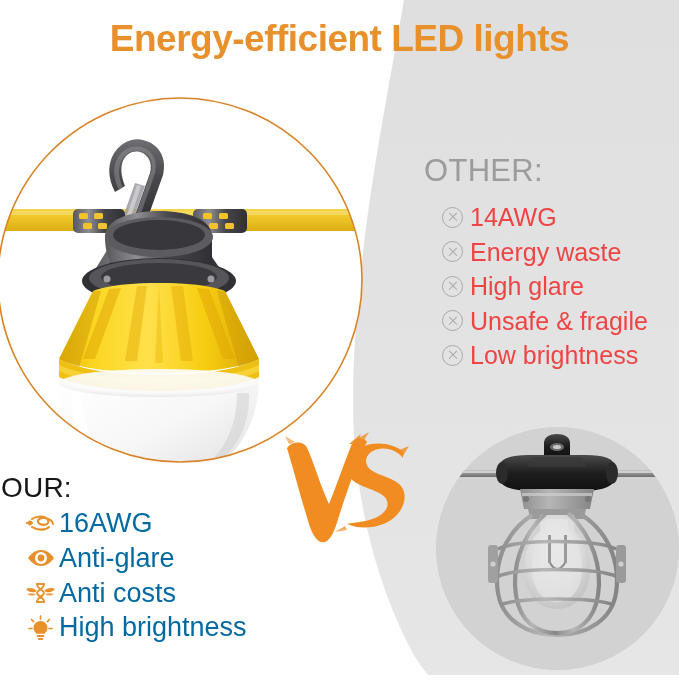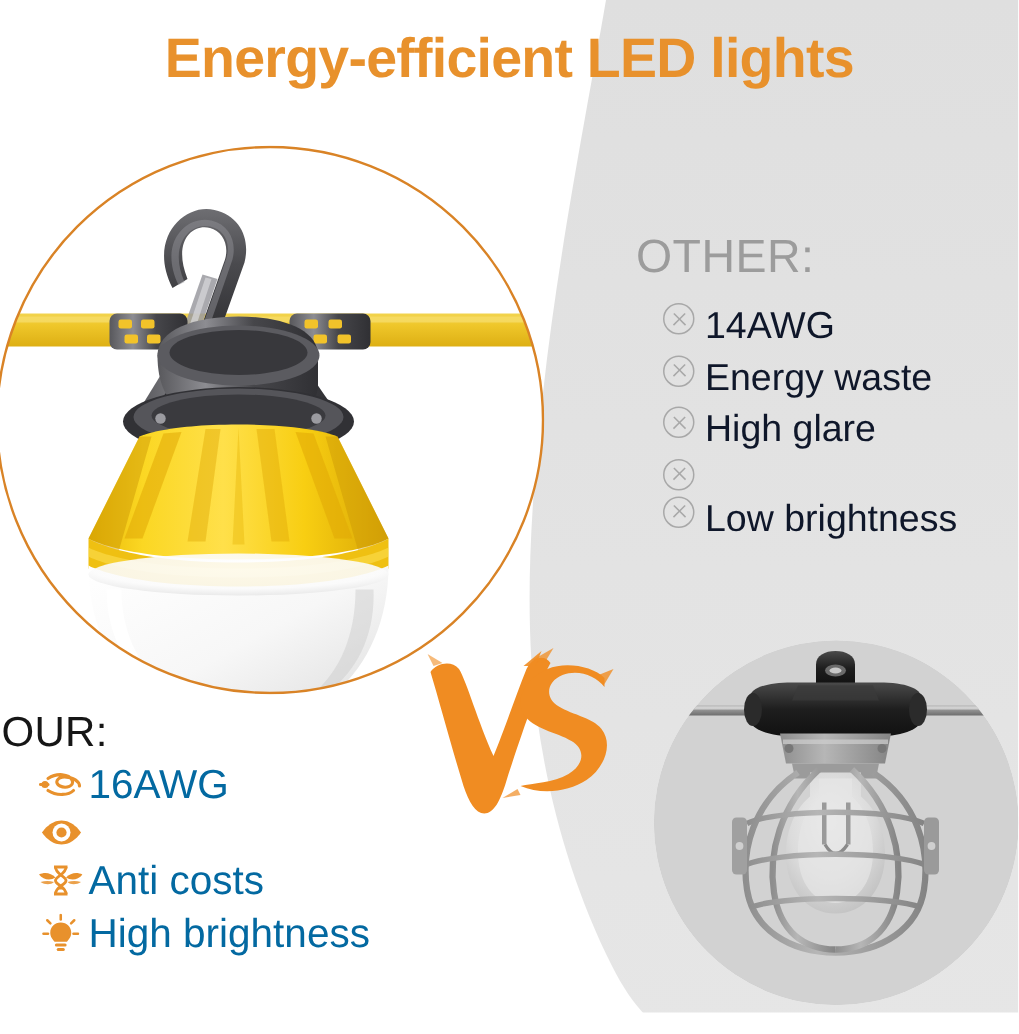--- a/index.html
+++ b/index.html
@@ -34,22 +34,22 @@
 
   
   #vs{position:absolute;left:285px;top:432px;width:125px;height:115px;z-index:7;}
 
   
   #other-block{position:absolute;left:424px;top:153px;z-index:6;}
   #other-head{
     font-size:31px;color:#9C9C9C;letter-spacing:0.3px;margin:0 0 13px 0;
   }
   .other-row{
-    display:flex;align-items:flex-start;margin:0 0 4px 18px;
-    font-size:25px;color:#0f172a;line-height:1.22;white-space:nowrap;
+    display:flex;align-items:center;margin:0 0 4px 18px;
+    font-size:25px;color:#ef4444;line-height:1.22;white-space:nowrap;
   }
   .x-mark{
     width:19px;height:19px;border:1.4px solid #A8A8A8;border-radius:50%;
     position:relative;flex:0 0 auto;margin-right:7px;
   }
   .x-mark:before,.x-mark:after{
     content:"";position:absolute;left:50%;top:50%;width:11px;height:1.4px;
     background:#A8A8A8;transform-origin:center;
   }
   .x-mark:before{transform:translate(-50%,-50%) rotate(45deg);}
@@ -338,20 +338,21 @@
     <div class="other-row">
       <span class="x-mark"></span>
       <span>Energy waste</span>
     </div>
     <div class="other-row">
       <span class="x-mark"></span>
       <span>High glare</span>
     </div>
     <div class="other-row">
       <span class="x-mark"></span>
+      <span>Unsafe &amp; fragile</span>
     </div>
     <div class="other-row">
       <span class="x-mark"></span>
       <span>Low brightness</span>
     </div>
   </div>
 
   <div id="our-block">
     <div id="our-head">OUR:</div>
 
@@ -370,20 +371,21 @@
     </div>
 
     <div class="our-row">
       <span class="our-ico">
         <svg width="28" height="20" viewBox="0 0 28 20" xmlns="http://www.w3.org/2000/svg">
           <path d="M14 2 C22 2 27 10 27 10 C27 10 22 18 14 18 C6 18 1 10 1 10 C1 10 6 2 14 2 Z" fill="#E8912C"></path>
           <circle cx="14" cy="10" r="6" fill="#ffffff"></circle>
           <circle cx="14" cy="10" r="3.4" fill="#E8912C"></circle>
         </svg>
       </span>
+      <span>Anti-glare</span>
     </div>
 
     <div class="our-row">
       <span class="our-ico">
         <svg width="29" height="22" viewBox="0 0 29 22" xmlns="http://www.w3.org/2000/svg">
           <g fill="#E8912C">
             <path d="M0 7 C4 5 8 6 11 9 C8 11 3 11 0 7 Z"></path>
             <path d="M1 12 C4 11 7 11 10 12 C8 14 4 14 1 12 Z" opacity="0.85"></path>
             <path d="M29 7 C25 5 21 6 18 9 C21 11 26 11 29 7 Z"></path>
             <path d="M28 12 C25 11 22 11 19 12 C21 14 25 14 28 12 Z" opacity="0.85"></path>

